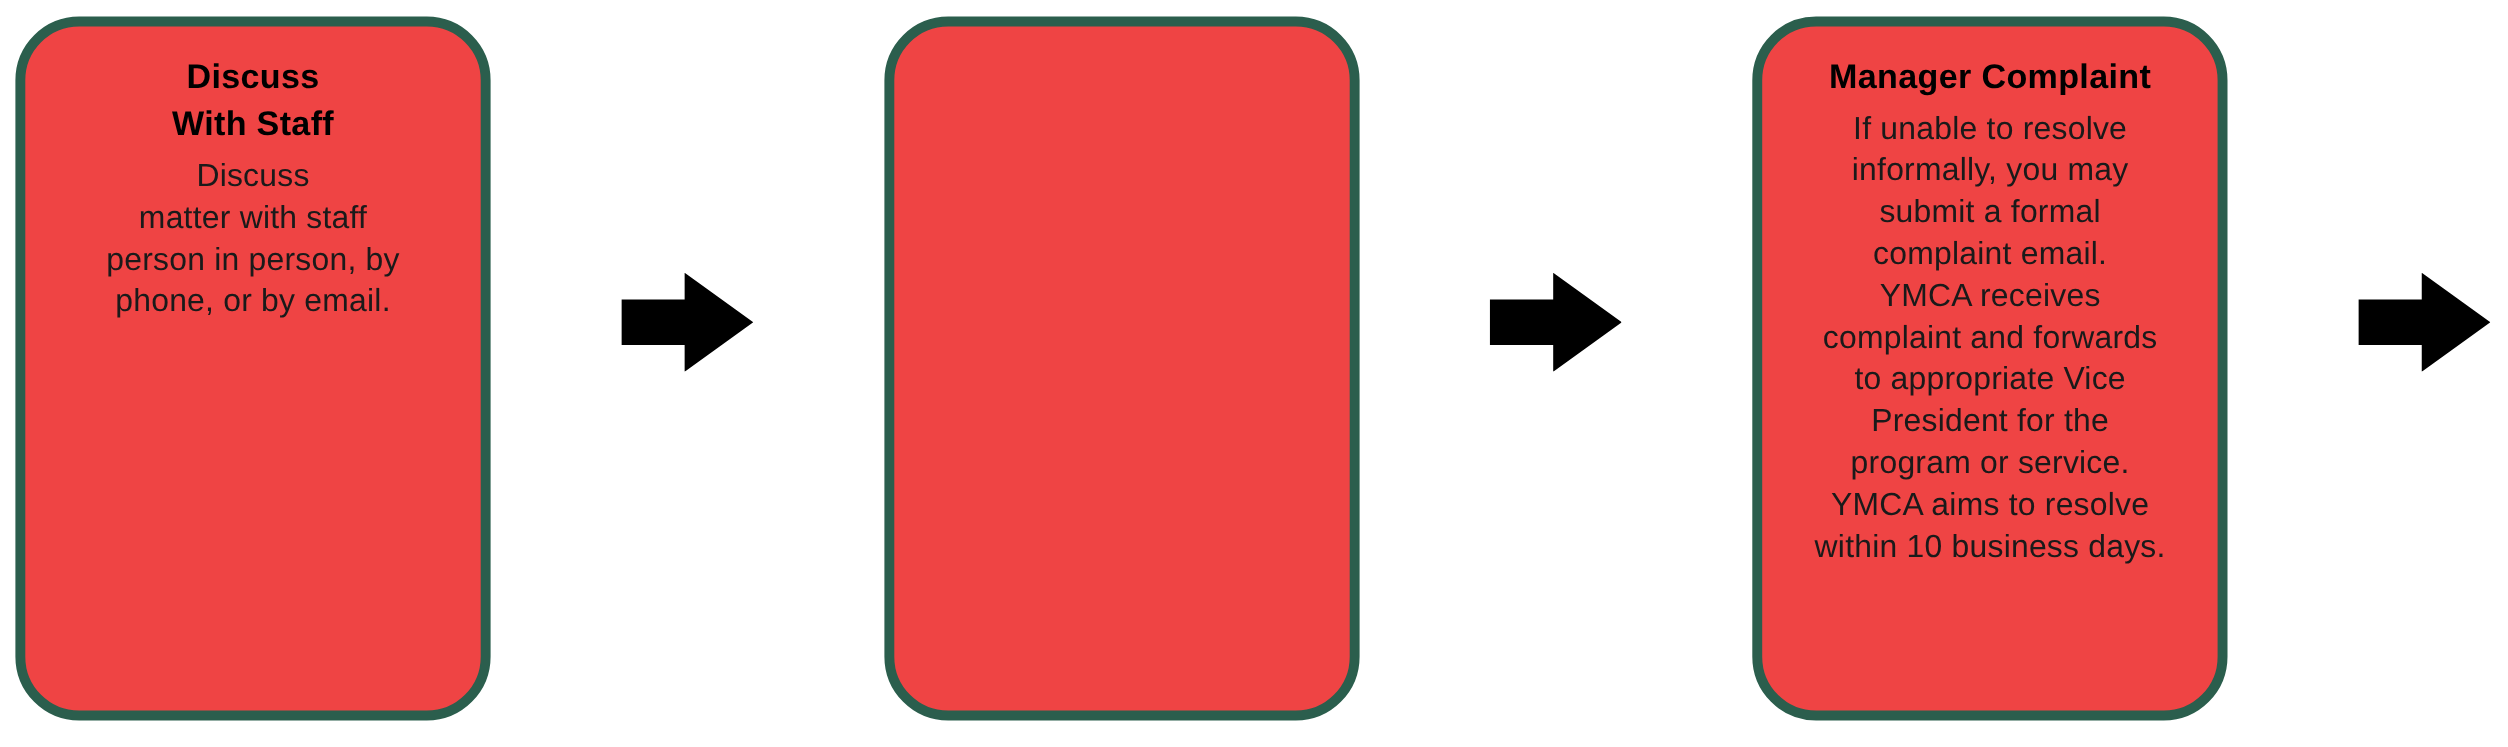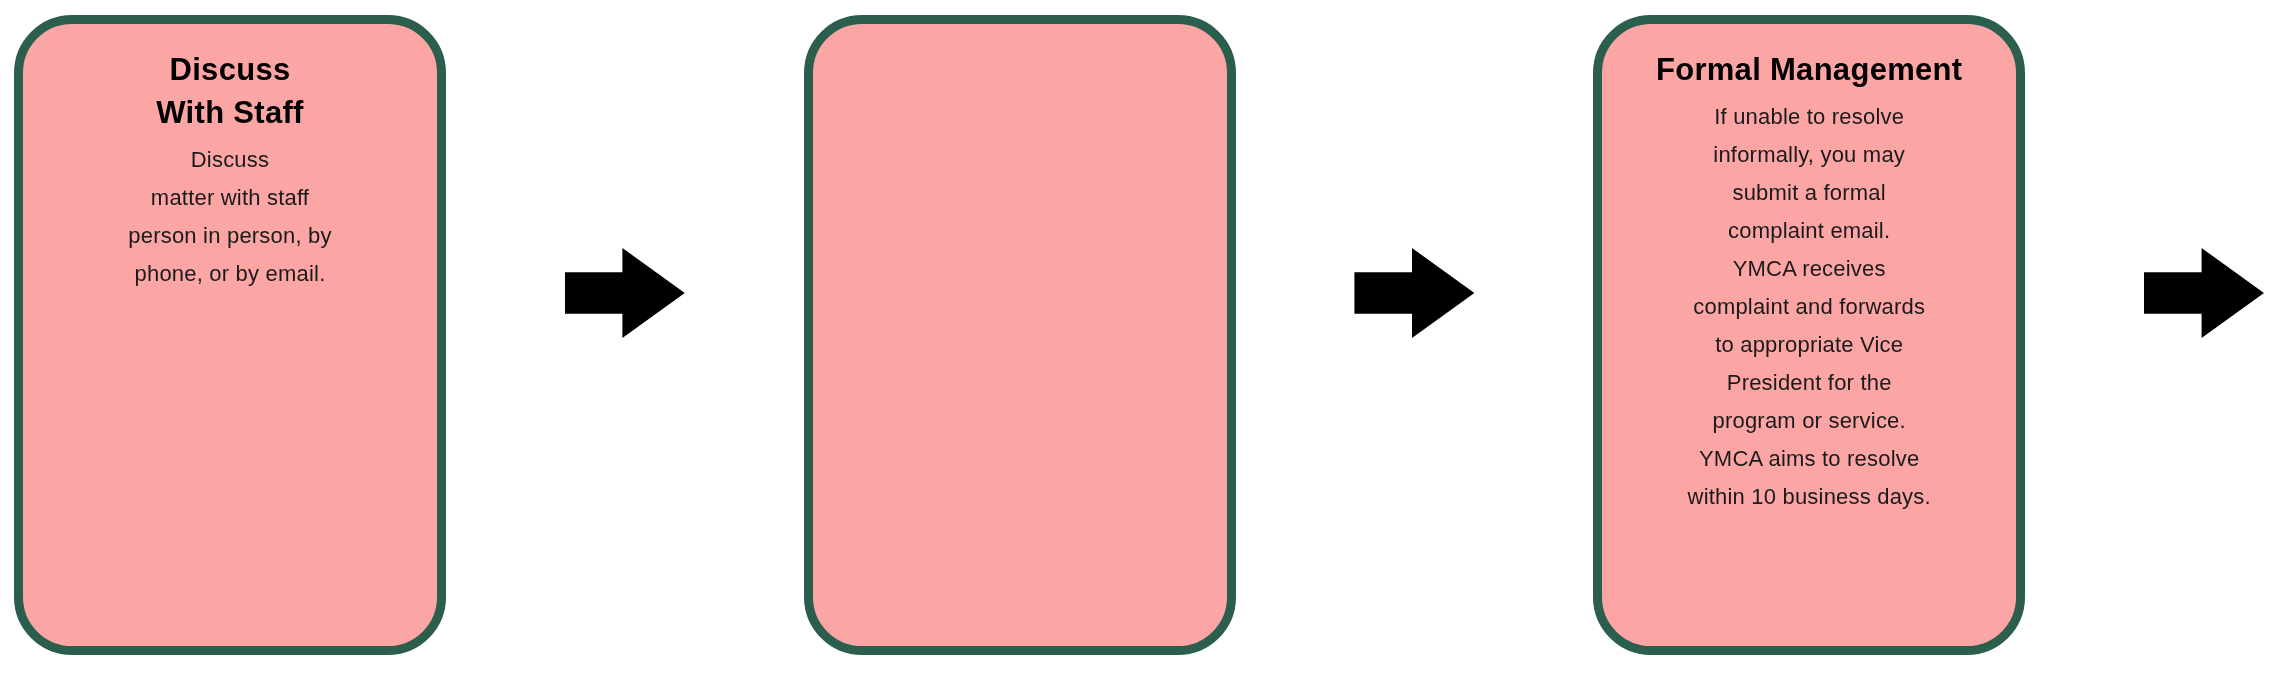--- a/index.html
+++ b/index.html
@@ -23,38 +23,38 @@
     justify-content: space-between;
     align-items: flex-start;
     padding: 15px 16px 0 14px;
   }
 
   .step-box {
     width: 432px;
     height: 640px;
     border: 9px solid var(--box-border, #2b5e4d);
     border-radius: 58px;
-    background: #fca5a5;
+    background: #ef4444;
     padding: 24px 18px 4px 18px;
     text-align: center;
     flex: 0 0 auto;
   }
 
   .step-title {
     font-size: 31px;
     font-weight: 700;
     line-height: 43px;
     letter-spacing: 0.3px;
     color: var(--title-text, #000000);
     white-space: pre-line;
     margin-bottom: 7px;
   }
 
   .step-body {
-    font-size: 22px;
+    font-size: 29px;
     font-weight: 400;
     line-height: 38px;
     letter-spacing: 0.2px;
     color: var(--body-text, #1a1a1a);
     white-space: pre-line;
   }
 
   .arrow-right {
     flex: 0 0 auto;
     width: 120px;
@@ -79,21 +79,21 @@
   </div>
 
   <div class="arrow-right"></div>
 
   <div class="step-box">
   </div>
 
   <div class="arrow-right"></div>
 
   <div class="step-box">
-    <div class="step-title">Formal Management</div>
+    <div class="step-title">Manager Complaint</div>
     <div class="step-body">If unable to resolve
 informally, you may
 submit a formal
 complaint email.
 YMCA receives
 complaint and forwards
 to appropriate Vice
 President for the
 program or service.
 YMCA aims to resolve

